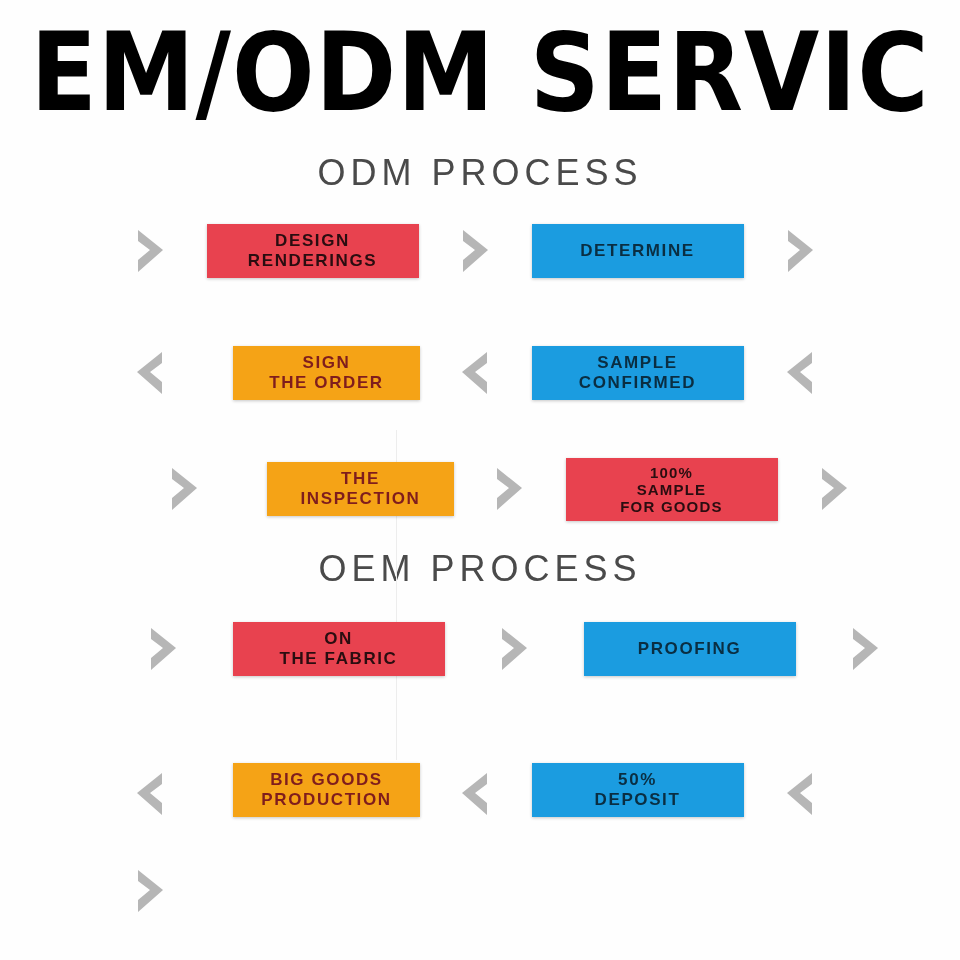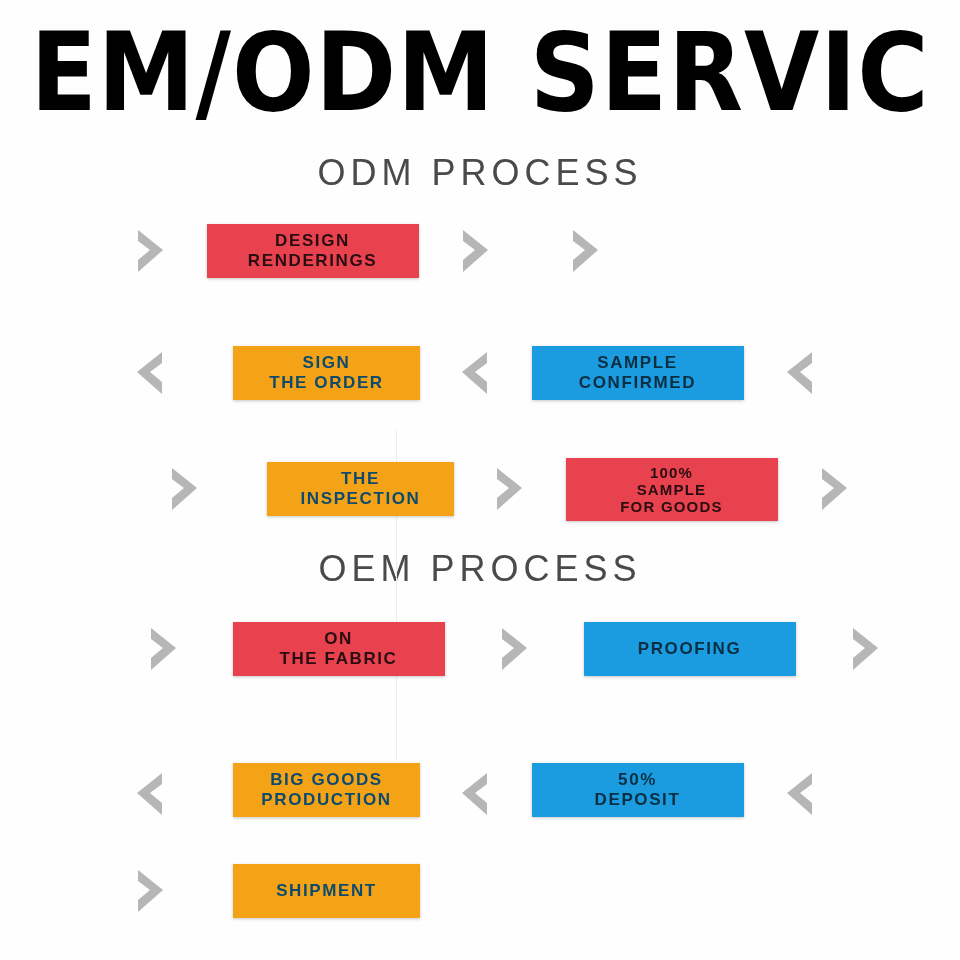--- a/index.html
+++ b/index.html
@@ -115,21 +115,21 @@
     font-family: "Liberation Sans", sans-serif;
     font-weight: 700;
     font-size: 17px;
     line-height: 20px;
     letter-spacing: 1.6px;
     color: #241a12;
     box-shadow: 0 1px 3px rgba(0,0,0,0.22);
   }
   .pbox.c-red    { background: #e8424f; color: #2a0d10; }
   .pbox.c-blue   { background: #1b9ce0; color: #0a2e42; }
-  .pbox.c-orange { background: #f5a316; color: #0c4a6e; margin-left: 28px; }
+  .pbox.c-orange { background: #f5a316; color: #7f1d1d; margin-left: 28px; }
 
   .pbox .lines { display: block; }
   .pbox .lines span { display: block; white-space: nowrap; }
 
   .pbox.tight { font-size: 15px; line-height: 17px; letter-spacing: 1.2px; }
 
   .empty-slot { width: 212px; height: 54px; }
 </style>
 </head>
 <body>
@@ -164,20 +164,27 @@
             </span>
           </div>
         </div>
         <div class="cell cell-arrow">
           <span class="chev">
             <svg viewBox="0 0 34 46" xmlns="http://www.w3.org/2000/svg">
               <path d="M5 2 L30 22 L5 44 L5 32 L17 22 L5 13 Z"></path>
             </svg>
           </span>
         </div>
+        <div class="cell cell-box">
+          <div class="pbox c-blue">
+            <span class="lines">
+              <span>DETERMINE</span>
+            </span>
+          </div>
+        </div>
         <div class="cell cell-arrow">
           <span class="chev">
             <svg viewBox="0 0 34 46" xmlns="http://www.w3.org/2000/svg">
               <path d="M5 2 L30 22 L5 44 L5 32 L17 22 L5 13 Z"></path>
             </svg>
           </span>
         </div>
       </div>
       <div class="row" style="top: 327px;">
         <div class="cell cell-gap"></div>
@@ -341,27 +348,20 @@
       </div>
       <div class="row" style="top: 845px;">
         <div class="cell cell-gap"></div>
         <div class="cell cell-arrow">
           <span class="chev">
             <svg viewBox="0 0 34 46" xmlns="http://www.w3.org/2000/svg">
               <path d="M5 2 L30 22 L5 44 L5 32 L17 22 L5 13 Z"></path>
             </svg>
           </span>
         </div>
-        <div class="cell cell-box">
-          <div class="pbox c-orange">
-            <span class="lines">
-              <span>SHIPMENT</span>
-            </span>
-          </div>
-        </div>
         <div class="cell cell-arrow"></div>
         <div class="cell cell-box">
           <div class="empty-slot"></div>
         </div>
         <div class="cell cell-arrow"></div>
       </div>
     </div>
 
 </div>
 

